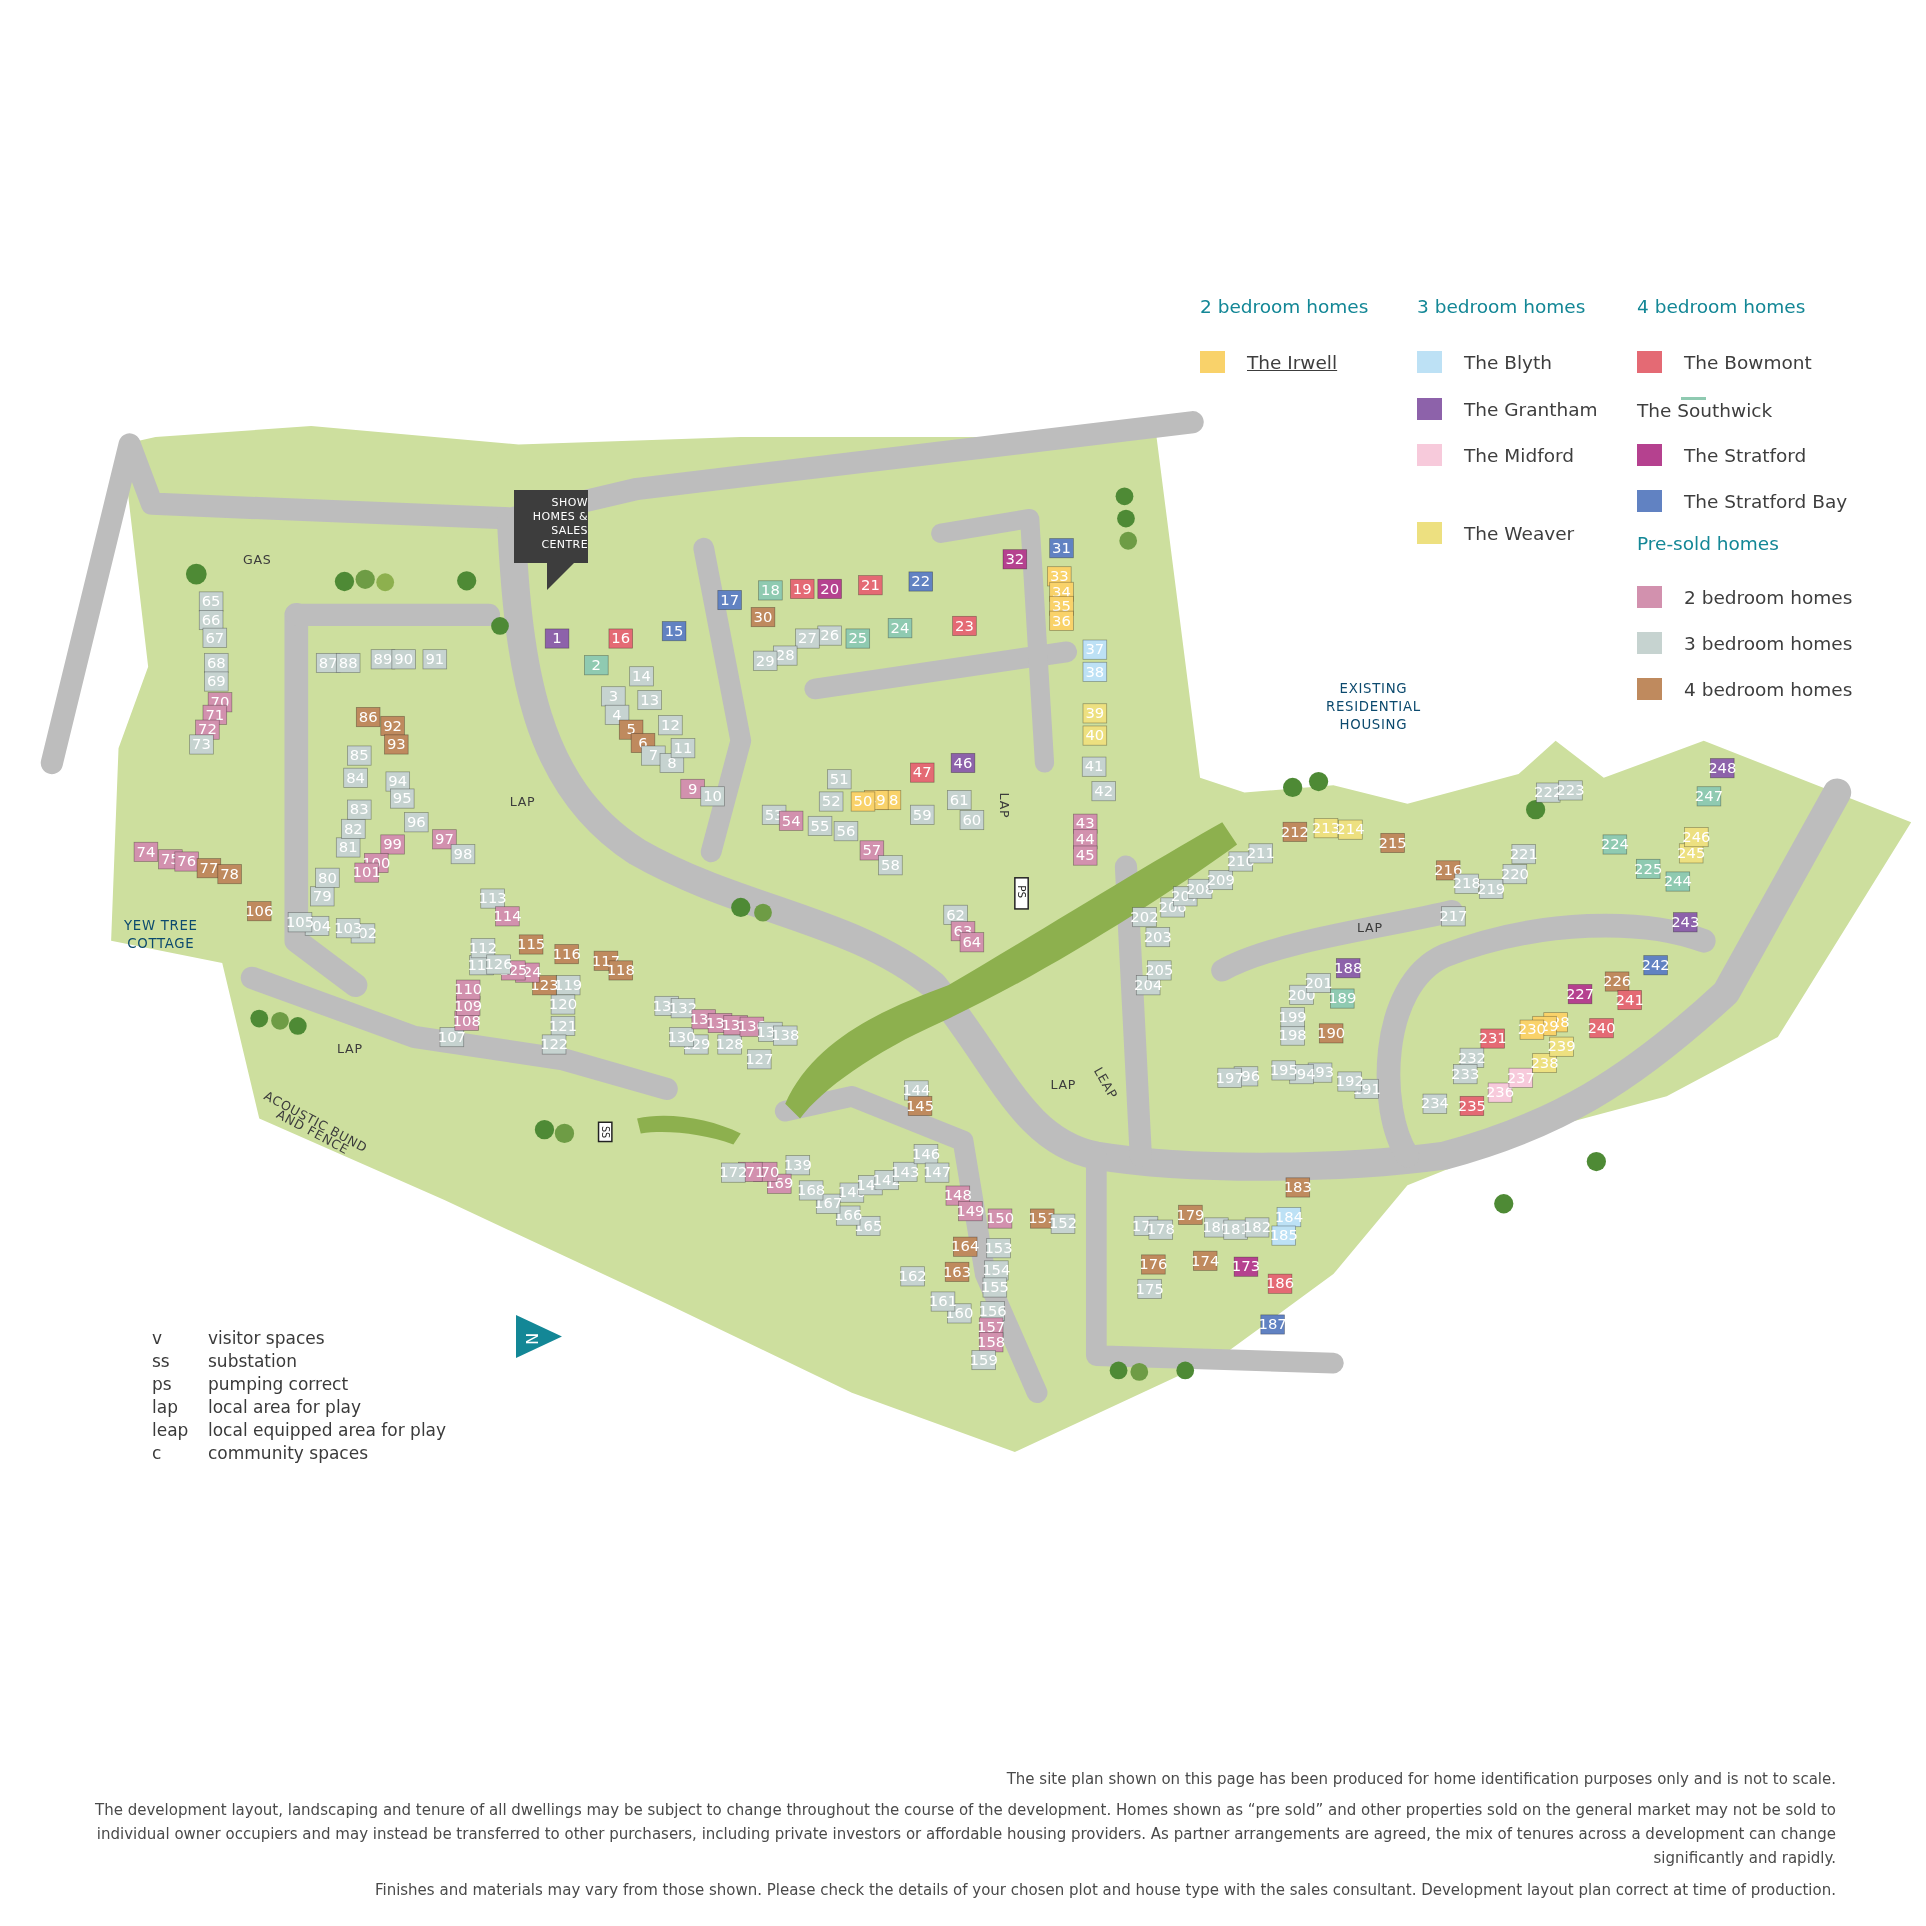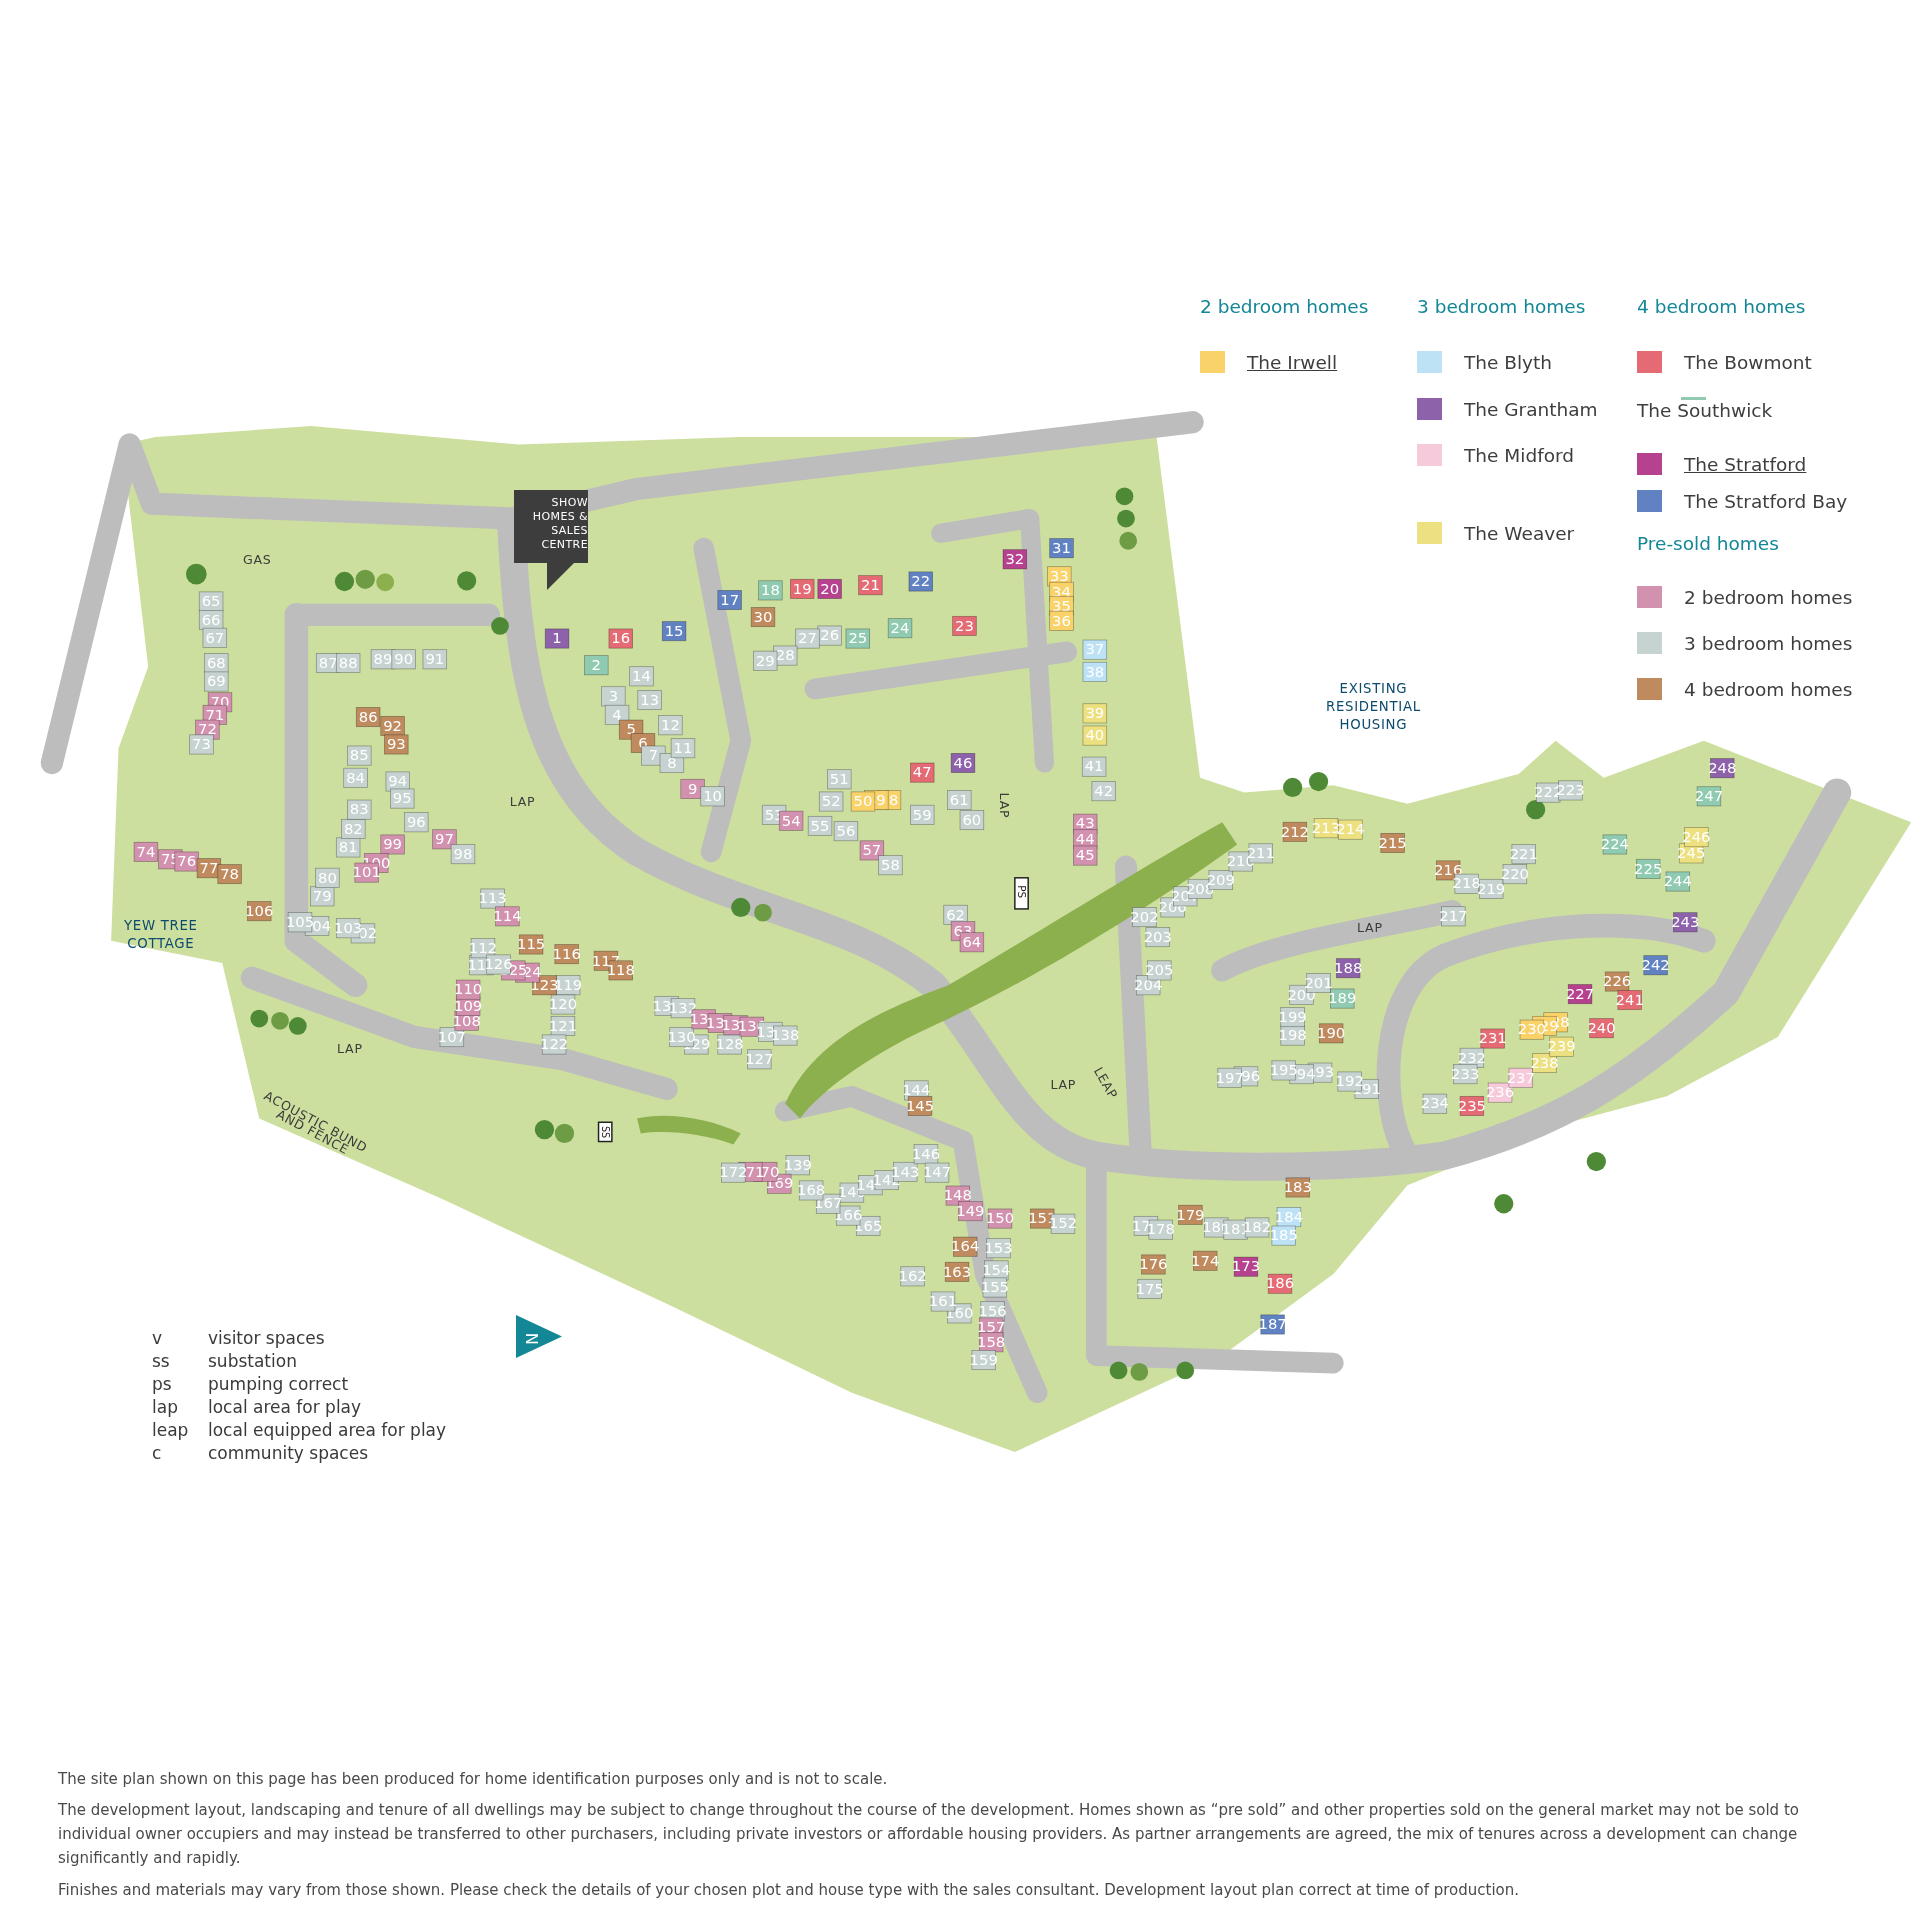--- a/index.html
+++ b/index.html
@@ -9,21 +9,21 @@
   .legend .col{position:absolute;top:0;}
   .legend .head{font-size:18.5px;color:#138796;white-space:nowrap;}
   .legend .item{position:absolute;left:0;height:24px;display:flex;align-items:center;white-space:nowrap;}
   .legend .sw{width:25px;height:22px;display:inline-block;margin-right:22px;}
   .legend .lbl{font-size:18.5px;color:#3e3e3e;}
   .abbr{position:absolute;left:152px;top:1326px;font-size:17px;color:#3a3a3a;}
   .abbr .row{display:flex;height:23px;align-items:center;}
   .abbr .k{width:56px;}
   .north{position:absolute;left:516px;top:1315px;width:46px;height:43px;}
   .footer{position:absolute;left:58px;top:1767px;width:1778px;font-size:15px;color:#4a4a4a;line-height:24px;}
-  .footer p{margin:0 0 7.4px 0;}
+  .footer p{margin:0 0 7.4px 0;text-align:right;}
   .sales{position:absolute;left:514px;top:490px;width:74px;height:73px;background:#3d3d3d;color:#fff;font-size:11px;line-height:14px;text-align:right;padding-top:6px;box-sizing:border-box;letter-spacing:0.4px;}
   .sales-tip{position:absolute;left:547px;top:563px;width:0;height:0;border-left:0 solid transparent;border-right:27px solid transparent;border-top:27px solid #3d3d3d;}
   .maplabel{position:absolute;font-size:13.3px;color:#0c4a6e;text-align:center;line-height:18px;letter-spacing:0.7px;white-space:nowrap;}
   .plotnum{font-family:"DejaVu Sans",sans-serif;font-size:20px;fill:#ffffff;text-anchor:middle;dominant-baseline:middle;}
 </style>
 </head>
 <body>
 
 <svg id="map" viewBox="0 0 2600 2600" xmlns="http://www.w3.org/2000/svg">
 
@@ -1141,21 +1141,21 @@
   <div class="col" style="left:437px;">
     <div class="head">4 bedroom homes</div>
     <div class="item" style="top:54px;">
       <span class="sw" style="background:#E46A74"></span>
       <span class="lbl">The Bowmont</span>
     </div>
     <div class="item" style="top:101px;flex-direction:column;">
       <span class="sw" style="background:#8FCAB1"></span>
       <span class="lbl">The Southwick</span>
     </div>
-    <div class="item" style="top:156px;text-decoration:underline;">
+    <div class="item" style="top:147px;">
       <span class="sw" style="background:#B5418F"></span>
       <span class="lbl">The Stratford</span>
     </div>
     <div class="item" style="top:193px;">
       <span class="sw" style="background:#6182C2"></span>
       <span class="lbl">The Stratford Bay</span>
     </div>
     <div class="head" style="position:absolute;top:237px;">Pre-sold homes</div>
     <div class="item" style="top:289px;">
       <span class="sw" style="background:#D291AE"></span>

